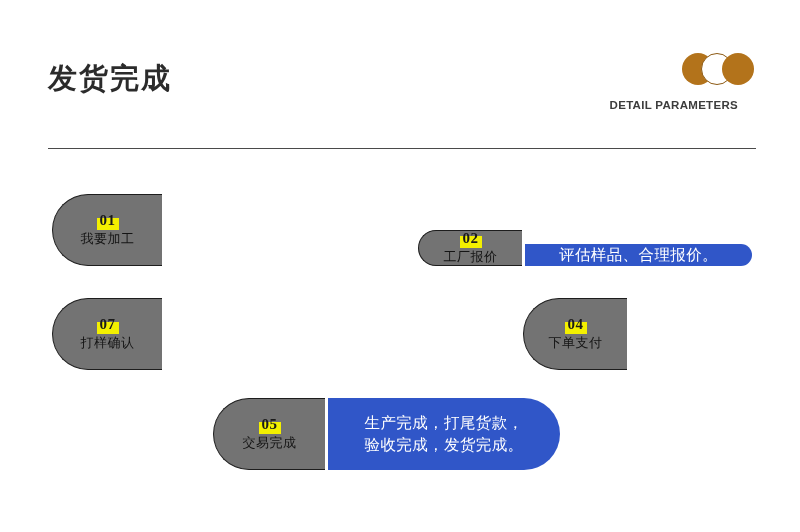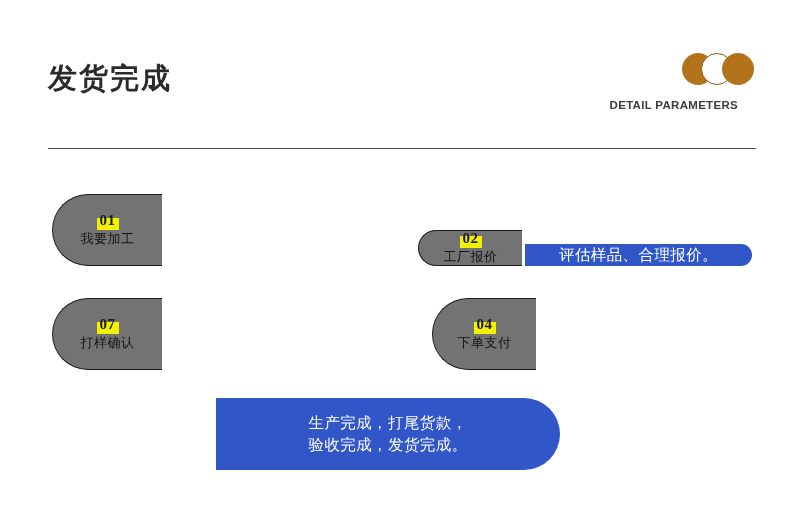--- a/index.html
+++ b/index.html
@@ -91,21 +91,21 @@
   }
   .step {
     position: absolute;
     height: 72px;
     display: flex;
     align-items: stretch;
   }
   .step.s1 { left: 52px;  top: 44px;  width: 340px; }
   .step.s2 { left: 418px; top: 44px;  width: 334px; align-items: flex-end; }
   .step.s3 { left: 52px;  top: 148px; width: 340px; }
-  .step.s4 { left: 432px; top: 148px; width: 334px; }
+  .step.s4 { left: 408px; top: 148px; width: 334px; justify-content: center; }
   .step.s5 { left: 213px; top: 248px; width: 347px; }
 
   .step-label {
     position: relative;
     box-sizing: border-box;
     width: 110px;
     flex: 0 0 110px;
     background: #737373;
     border: 1.4px solid #1d1d1d;
     border-right: none;
@@ -208,19 +208,23 @@
   </div>
 
   <div class="step s4">
     <div class="step-label">
       <div class="step-num">04</div>
       <div class="step-name">下单支付</div>
     </div>
   </div>
 
   <div class="step s5">
+    <div class="step-label">
+      <div class="step-num">05</div>
+      <div class="step-name">交易完成</div>
+    </div>
     <div class="step-body">
       <div class="step-body-text">生产完成，打尾货款，
 验收完成，发货完成。</div>
     </div>
   </div>
 
 </div>
 
 </body></html>

